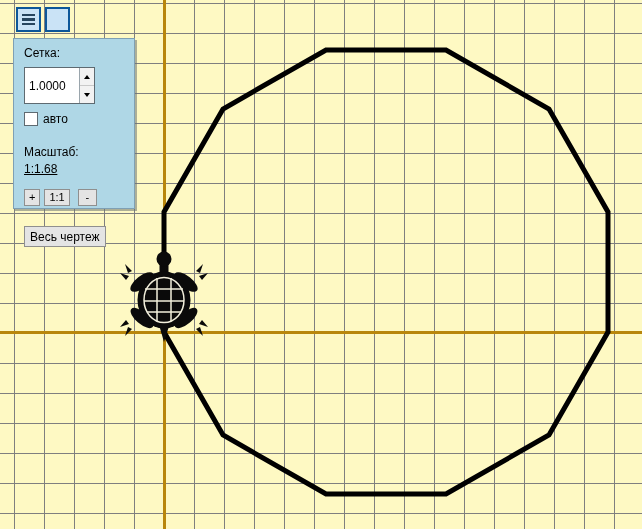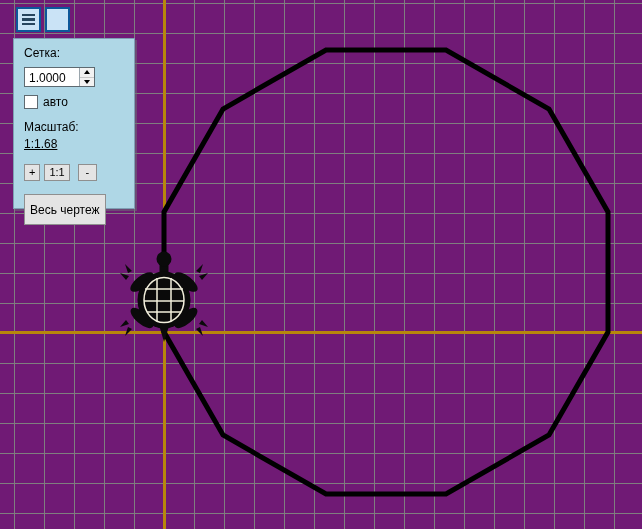--- a/index.html
+++ b/index.html
@@ -26,57 +26,57 @@
 
   
   .panel{
     position:absolute;left:13px;top:38px;width:122px;height:171px;box-sizing:border-box;
     background:#AFD7E6;border:1px solid #7FA0B4;
     box-shadow:2px 2px 0 rgba(105,115,115,0.55);
     padding:7px 0 0 10px;font-size:12px;color:#000;
   }
   .lbl{line-height:14px;}
   .spin{
-    margin-top:7px;width:71px;height:20px;box-sizing:border-box;
+    margin-top:7px;width:71px;height:37px;box-sizing:border-box;
     border:1px solid #5E6A71;background:#fff;display:flex;
   }
   .spin input{
     flex:1;min-width:0;border:none;outline:none;background:transparent;
     font:12px "Liberation Sans",sans-serif;padding:1px 0 0 4px;color:#000;
   }
   .spin-btns{width:14px;border-left:1px solid #9AA5AC;display:flex;flex-direction:column;}
   .spin-up,.spin-down{flex:1;background:#F2F2F2;display:flex;align-items:center;justify-content:center;cursor:pointer;}
   .spin-up{border-bottom:1px solid #C9C9C9;}
   .tri-up{width:0;height:0;border-left:3px solid transparent;border-right:3px solid transparent;border-bottom:4px solid #000;}
   .tri-down{width:0;height:0;border-left:3px solid transparent;border-right:3px solid transparent;border-top:4px solid #000;}
 
   .chk-row{margin-top:8px;display:flex;align-items:flex-start;gap:5px;cursor:pointer;}
   .chk{width:12px;height:12px;background:#fff;border:1px solid #5E6A71;display:inline-block;}
 
-  .scale-lbl{margin-top:11px;}
+  .scale-lbl{margin-top:19px;}
   .scale-val{margin-top:3px;text-decoration:underline;}
 
   .btn-row{margin-top:13px;display:flex;align-items:center;gap:4px;}
   .btn-row button{
     height:17px;box-sizing:border-box;background:#E4E4E4;border:1px solid #8F8F8F;
     font:11px "Liberation Sans",sans-serif;color:#000;padding:0 4px;line-height:13px;cursor:pointer;
   }
   .btn-zoom-in{min-width:16px;}
   .btn-zoom-reset{min-width:24px;}
   .btn-zoom-out{min-width:19px;margin-left:4px;}
 
   .fit-btn{
-    margin-top:13px;height:31px;box-sizing:border-box;background:#E4E4E4;border:1px solid #8F8F8F;
+    margin-top:20px;height:21px;box-sizing:border-box;background:#E4E4E4;border:1px solid #8F8F8F;
     font:12px "Liberation Sans",sans-serif;color:#000;padding:0 5px;cursor:pointer;display:block;
   }
 </style>
 </head>
 <body>
 
-<div class="window" style="background: #701a75;">
+<div class="window" style="background: #fef9c3;">
 
   <svg id="scene" xmlns="http://www.w3.org/2000/svg" width="642" height="529">
     <g id="grid" shape-rendering="crispEdges">
         <line x1="14.5" y1="0" x2="14.5" y2="529" stroke="#7F7F7F" stroke-width="1"></line>
         <line x1="44.5" y1="0" x2="44.5" y2="529" stroke="#7F7F7F" stroke-width="1"></line>
         <line x1="74.5" y1="0" x2="74.5" y2="529" stroke="#7F7F7F" stroke-width="1"></line>
         <line x1="104.5" y1="0" x2="104.5" y2="529" stroke="#7F7F7F" stroke-width="1"></line>
         <line x1="134.5" y1="0" x2="134.5" y2="529" stroke="#7F7F7F" stroke-width="1"></line>
         <line x1="164.5" y1="0" x2="164.5" y2="529" stroke="#7F7F7F" stroke-width="1"></line>
         <line x1="194.5" y1="0" x2="194.5" y2="529" stroke="#7F7F7F" stroke-width="1"></line>

